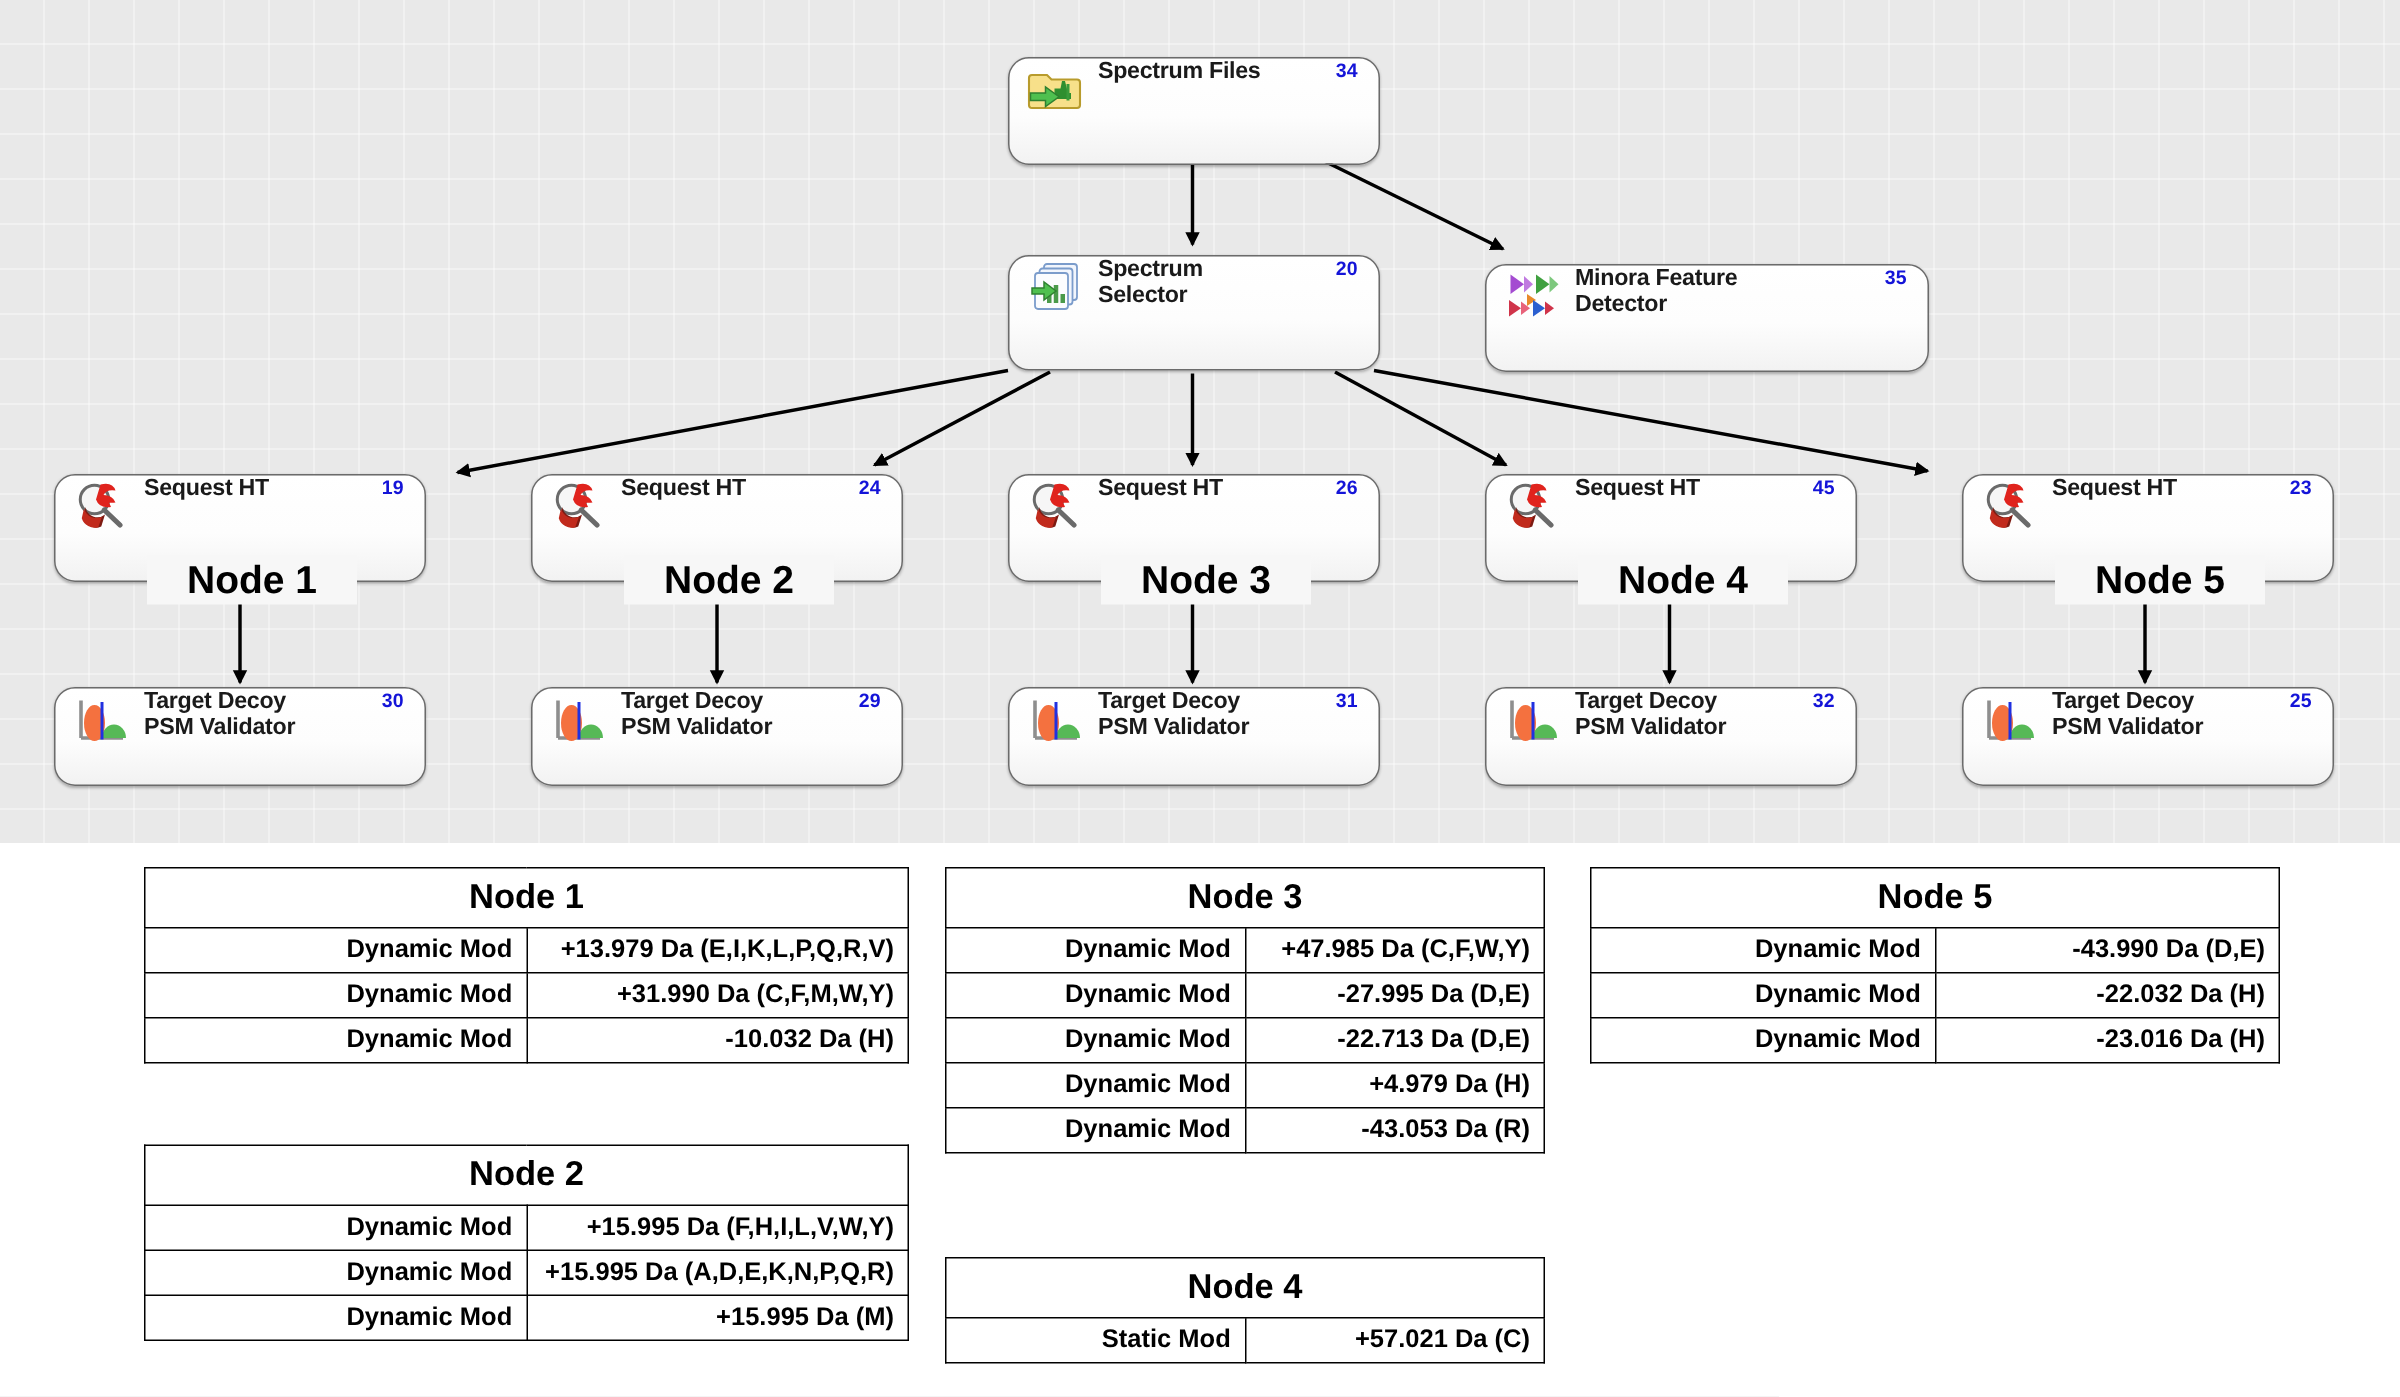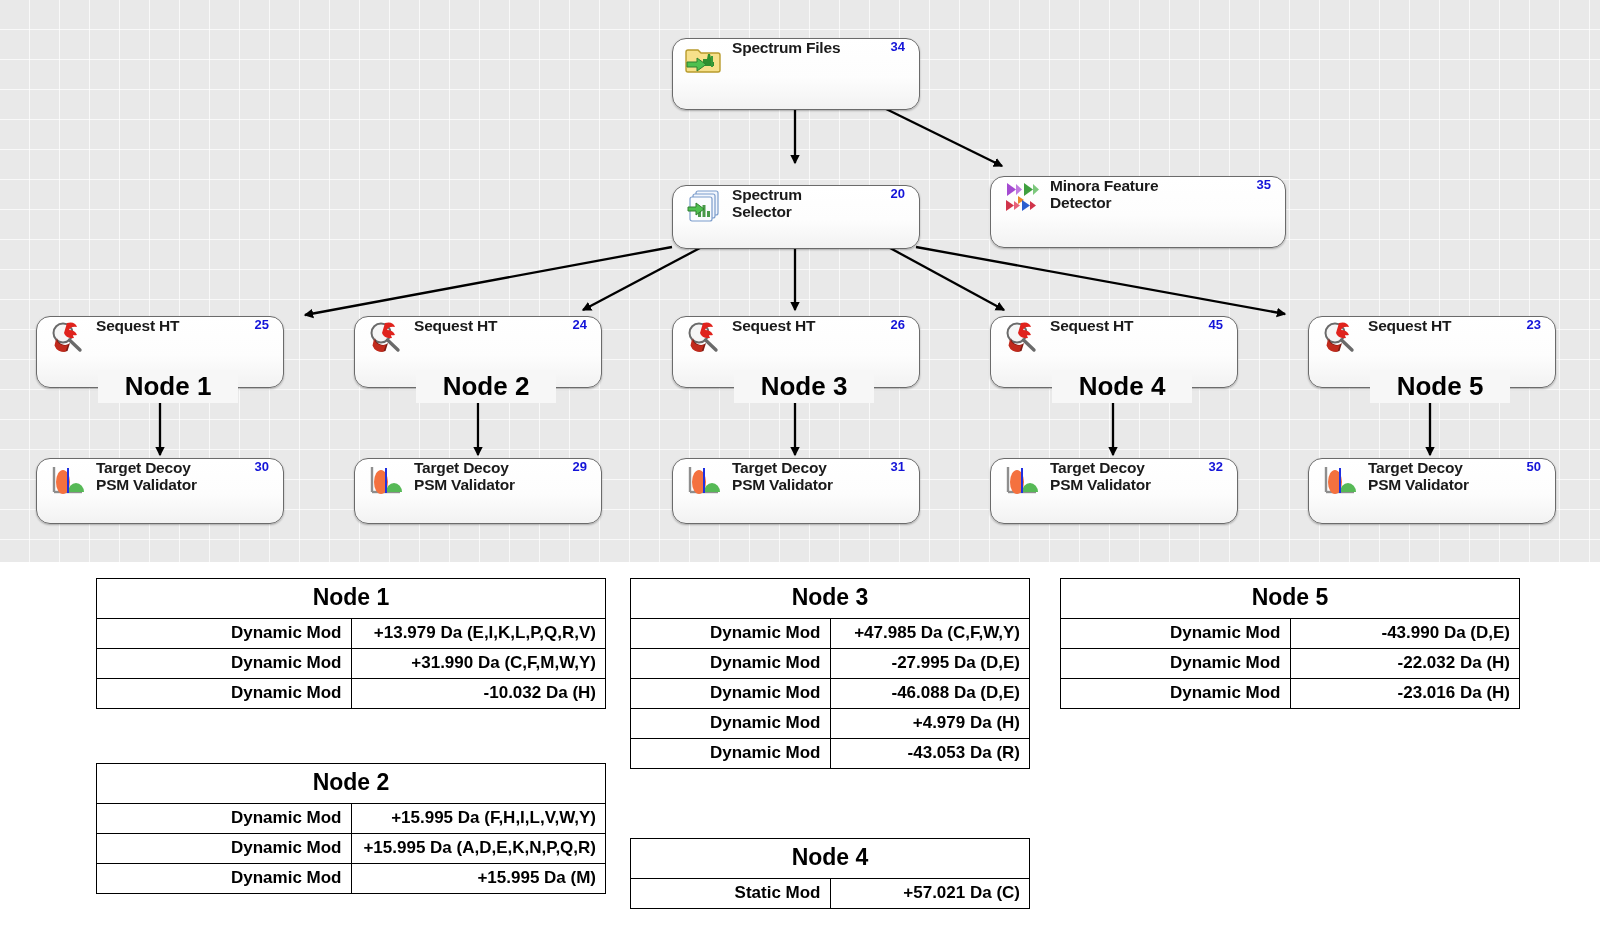--- a/index.html
+++ b/index.html
@@ -123,21 +123,21 @@
         <path d="M5,11 h10 l3,3 h17 a2,2 0 0 1 2,2 v15 a2,2 0 0 1 -2,2 h-30 a2,2 0 0 1 -2,-2 v-18 a2,2 0 0 1 2,-2 z" fill="#f7e08a" stroke="#b89b2c" stroke-width="1.4"></path>
         <path d="M20,20 h4 l1,-5 h2 l2,8 h2 v4 h-11 z" fill="#2f8f2f"></path>
         <path d="M28,17 h2 v11 h-2 z" fill="#3a9b3a"></path>
         <path d="M4,23 h10 v-4 l9,6.5 l-9,6.5 v-4 h-10 z" fill="#4fc04f" stroke="#2f8030" stroke-width="1"></path>
       </svg>
     </span>
     <span class="nlabel">Spectrum Files</span>
     <span class="nnum">34</span>
   </div>
 
-  <div class="node" style="left:672px;top:185px;width:248px;height:64px;">
+  <div class="node" style="left:672px;top:170px;width:248px;height:77px;">
     <span class="ico">
       <svg viewBox="0 0 40 40">
         <rect x="13" y="5" width="22" height="24" rx="2" fill="#f2f6fd" stroke="#7b9ccb" stroke-width="1.2"></rect>
         <rect x="10" y="8" width="22" height="24" rx="2" fill="#f2f6fd" stroke="#7b9ccb" stroke-width="1.2"></rect>
         <rect x="7" y="11" width="22" height="24" rx="2" fill="#fbfcfe" stroke="#7b9ccb" stroke-width="1.2"></rect>
         <path d="M15,31 h3 v-8 h-3 z M19.5,31 h3 v-12 h-3 z M24,31 h3 v-6 h-3 z" fill="#4a9a4a"></path>
         <path d="M5,21 h8 v-4 l8,6 l-8,6 v-4 h-8 z" fill="#4fc04f" stroke="#2f8030" stroke-width="1"></path>
       </svg>
     </span>
     <span class="nlabel">Spectrum
@@ -168,21 +168,21 @@
     <span class="ico">
       <svg viewBox="0 0 40 40">
         <circle cx="16" cy="16" r="9.5" fill="#f6f6f6" stroke="#6a6a6a" stroke-width="2"></circle>
         <path d="M22.5,23 L33,33" stroke="#6a6a6a" stroke-width="3.4" stroke-linecap="round"></path>
         <path d="M10,21 a8,8 0 0 0 13,5 l-2.5,8 a9,9 0 0 1 -12,-5 z" fill="#7d1b12"></path>
         <path d="M9,22 a8.5,8.5 0 0 0 12,5.5 l-2.5,7 a9,9 0 0 1 -11,-6 z" fill="#c12a1c"></path>
         <path d="M20,6 q8,-2 10,4 q-6,-1 -8,3 q6,0 8,5 q-7,1 -9,-3 q5,2 6,6 q-8,1 -10,-5 z" fill="#e0231d"></path>
       </svg>
     </span>
     <span class="nlabel">Sequest HT</span>
-    <span class="nnum">25</span>
+    <span class="nnum">19</span>
   </div>
 
   <div class="node" style="left:354px;top:316px;width:248px;height:72px;">
     <span class="ico">
       <svg viewBox="0 0 40 40">
         <circle cx="16" cy="16" r="9.5" fill="#f6f6f6" stroke="#6a6a6a" stroke-width="2"></circle>
         <path d="M22.5,23 L33,33" stroke="#6a6a6a" stroke-width="3.4" stroke-linecap="round"></path>
         <path d="M10,21 a8,8 0 0 0 13,5 l-2.5,8 a9,9 0 0 1 -12,-5 z" fill="#7d1b12"></path>
         <path d="M9,22 a8.5,8.5 0 0 0 12,5.5 l-2.5,7 a9,9 0 0 1 -11,-6 z" fill="#c12a1c"></path>
         <path d="M20,6 q8,-2 10,4 q-6,-1 -8,3 q6,0 8,5 q-7,1 -9,-3 q5,2 6,6 q-8,1 -10,-5 z" fill="#e0231d"></path>
@@ -305,21 +305,21 @@
       <svg viewBox="0 0 40 40">
         <path d="M7,33 L7,8" stroke="#8e8e8e" stroke-width="2.4"></path>
         <path d="M7,33 L35,33" stroke="#8e8e8e" stroke-width="2.4"></path>
         <ellipse cx="16" cy="23" rx="7" ry="12" fill="#f4713f"></ellipse>
         <path d="M21,33 a8,9 0 0 1 16,0 z" fill="#56b956"></path>
         <path d="M21,9 L21,34" stroke="#2030e0" stroke-width="2"></path>
       </svg>
     </span>
     <span class="nlabel">Target Decoy
 PSM Validator</span>
-    <span class="nnum">50</span>
+    <span class="nnum">25</span>
   </div>
 
 </div>
 
 <table class="modtable" style="left:96px;top:578px;width:510px;">
   <tbody>
       <tr>
     <th colspan="2">Node 1</th>
   </tr>
   <tr>
@@ -365,21 +365,21 @@
   <tr>
     <td class="k">Dynamic Mod</td>
     <td>+47.985 Da (C,F,W,Y)</td>
   </tr>
   <tr>
     <td class="k">Dynamic Mod</td>
     <td>-27.995 Da (D,E)</td>
   </tr>
   <tr>
     <td class="k">Dynamic Mod</td>
-    <td>-46.088 Da (D,E)</td>
+    <td>-22.713 Da (D,E)</td>
   </tr>
   <tr>
     <td class="k">Dynamic Mod</td>
     <td>+4.979 Da (H)</td>
   </tr>
   <tr>
     <td class="k">Dynamic Mod</td>
     <td>-43.053 Da (R)</td>
   </tr>
 </tbody>

